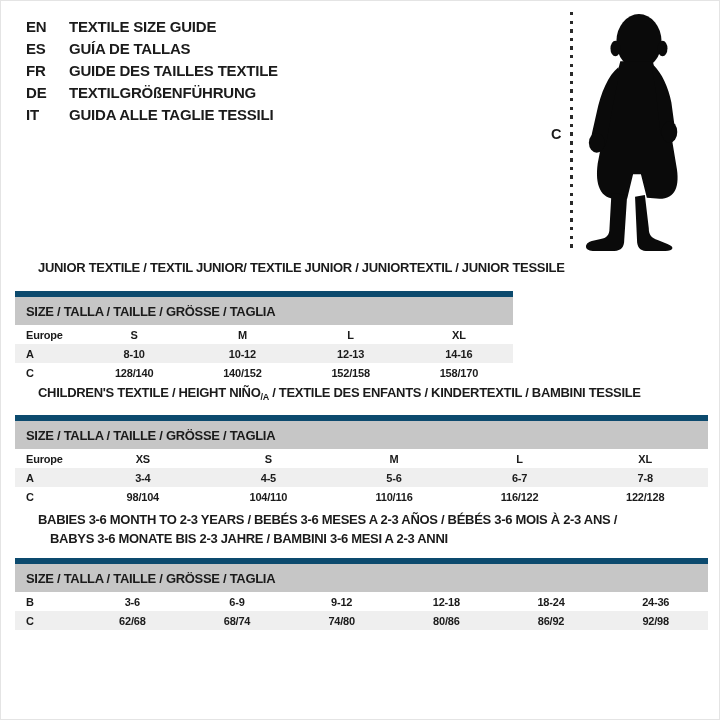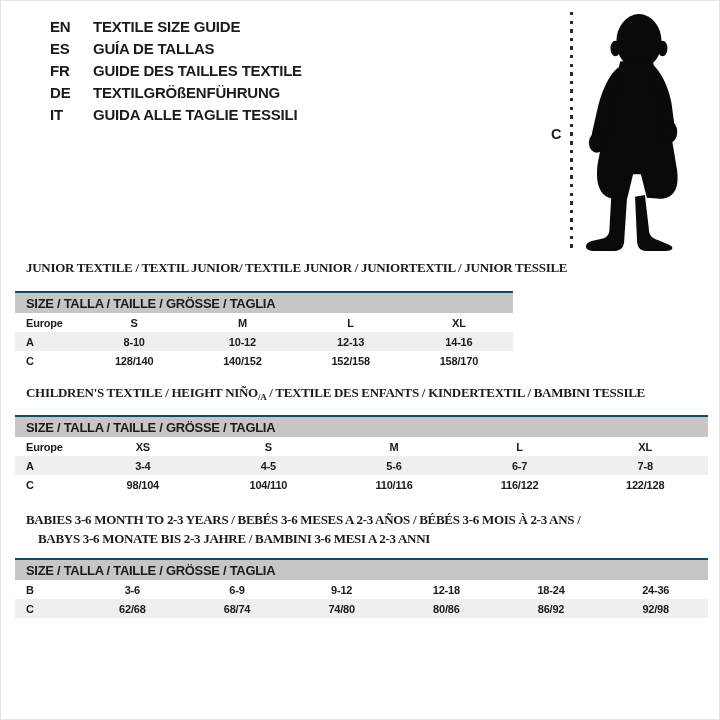--- a/index.html
+++ b/index.html
@@ -10,43 +10,43 @@
     color:#1b1b1b;
     position:relative;
     overflow:hidden;
   }
   .page {
     position:absolute; inset:0;
     border:1px solid #e4e4e4;
   }
   
   .lang-block { position:absolute; left:25px; top:14px; }
-  .lang-row { display:flex; height:22px; align-items:center; font-weight:700; font-size:15px; letter-spacing:-0.2px;margin-left:24px; }
+  .lang-row { display:flex; height:22px; align-items:center; font-weight:700; font-size:15px; letter-spacing:-0.2px; }
   .lang-code { width:43px; }
   
   .figure-dotted-line {
     position:absolute; left:569px; top:11px; width:3px; height:240px;
     background:repeating-linear-gradient(to bottom,#2a2a2a 0 3.5px,transparent 3.5px 8.6px);
   }
   .figure-label {
     position:absolute; left:550px; top:125px;
     font-weight:700; font-size:14.5px;
   }
   .silhouette { position:absolute; left:580px; top:10px; }
   
   .section-title {
-    position:absolute; left:25px;
-    font-weight:700; font-size:13px; letter-spacing:-0.3px; white-space:nowrap;font-family:Liberation Serif, serif;
+    position:absolute; left:37px;
+    font-weight:700; font-size:13px; letter-spacing:-0.3px; white-space:nowrap;
   }
   .section-title sub { font-size:9px; vertical-align:-3px; }
   .size-table { position:absolute; left:14px; }
   .size-bar {
     background:#c6c6c6;
-    border-top:2px solid #0c4a6e;
-    height:22px; display:flex; align-items:center;
+    border-top:6px solid #0c4a6e;
+    height:34px; display:flex; align-items:center;
     padding-left:11px;
     font-weight:700; font-size:13px; letter-spacing:-0.3px;
   }
   .trow {
     display:flex; height:19px; align-items:center;
     font-weight:700; font-size:11px; letter-spacing:-0.2px;
   }
   .trow.alt { background:#efefef; }
   .trow .lbl { width:65px; padding-left:11px; }
   .trow .cell { flex:1; text-align:center; }

